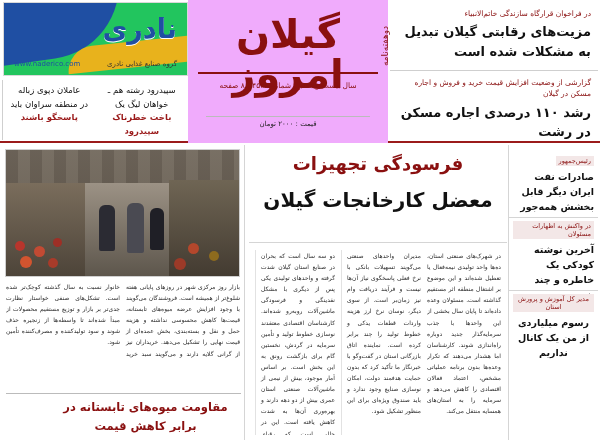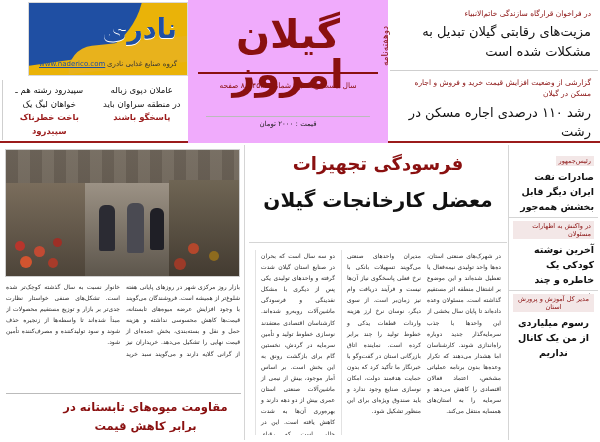--- a/index.html
+++ b/index.html
@@ -28,23 +28,23 @@
 
   
   .ad-block {
     position: absolute;
     top: 2px; left: 2px;
     width: 186px;
     height: 138px;
   }
   .ad-logo {
     position: relative;
-    width: 160px;
+    width: 185px;
     height: 74px;
-    background: #eab308;
+    background: #22c55e;
     border: 1px solid #d9d9d9;
     overflow: hidden;
   }
   .ad-logo .swoosh {
     position: absolute;
     top: -18px; left: -30px;
     width: 150px; height: 74px;
     background: #1f4fa3;
     border-radius: 0 0 90px 0;
     transform: rotate(-8deg);
@@ -67,21 +67,20 @@
     z-index: 3;
     text-shadow: 0 1px 0 #fff;
   }
   .ad-url {
     position: absolute;
     bottom: 7px; left: 10px;
     font-size: 7px;
     color: #1f4fa3;
     z-index: 3;
     direction: ltr;
-    text-decoration: underline;
   }
   .ad-sub {
     position: absolute;
     bottom: 7px; right: 10px;
     font-size: 7px;
     color: #333;
     z-index: 3;
   }
   .ad-teasers {
     position: absolute;
@@ -167,21 +166,21 @@
   }
   .head-item:last-child { border-bottom: none; }
   .head-kicker {
     font-size: 7.5px;
     color: #8a1010;
     margin-bottom: 3px;
     line-height: 1.5;
   }
   .head-title {
     font-size: 13px;
-    font-weight: normal;
+    font-weight: bold;
     color: #111;
     line-height: 1.5;
   }
 
   
   .body-area {
     position: absolute;
     top: 143px; left: 0;
     width: 600px;
     height: 299px;
@@ -332,28 +331,28 @@
     <div class="ad-block">
       <div class="ad-logo">
         <div class="swoosh"></div>
         <div class="swoosh2"></div>
         <div class="ad-brand">نادری</div>
         <div class="ad-url">www.naderico.com</div>
         <div class="ad-sub">گروه صنایع غذایی نادری</div>
       </div>
       <div class="ad-teasers">
         <div class="ad-teaser">
+          <span>عاملان دپوی زباله</span><br>
+          <span>در منطقه سراوان باید</span><br>
+          <b>پاسخگو باشند</b>
+        </div>
+        <div class="ad-teaser">
           <span>سپیدرود رشته هم ـ خواهان لیگ یک</span><br>
           <b>باخت خطرناک</b><br>
           <b>سپیدرود</b>
-        </div>
-        <div class="ad-teaser">
-          <span>عاملان دپوی زباله</span><br>
-          <span>در منطقه سراوان باید</span><br>
-          <b>پاسخگو باشند</b>
         </div>
       </div>
     </div>
 
     <div class="logo-area">
       <div class="logo-kicker">دوهفته‌نامه</div>
       <div class="logo-title">گیلان امروز</div>
       <div class="logo-rule"></div>
       <div class="logo-dateline">
         <div class="row2">سال بیست و هفتم | شماره ۴۵۲۶ | ۸ صفحه</div>

